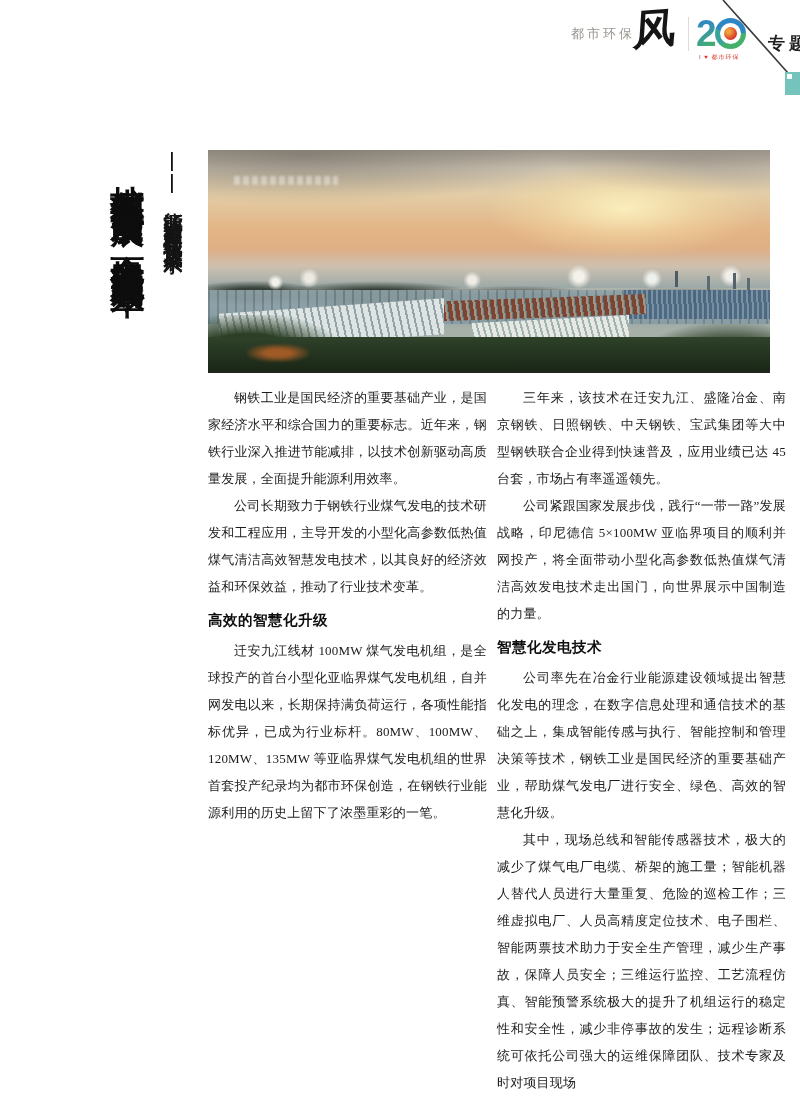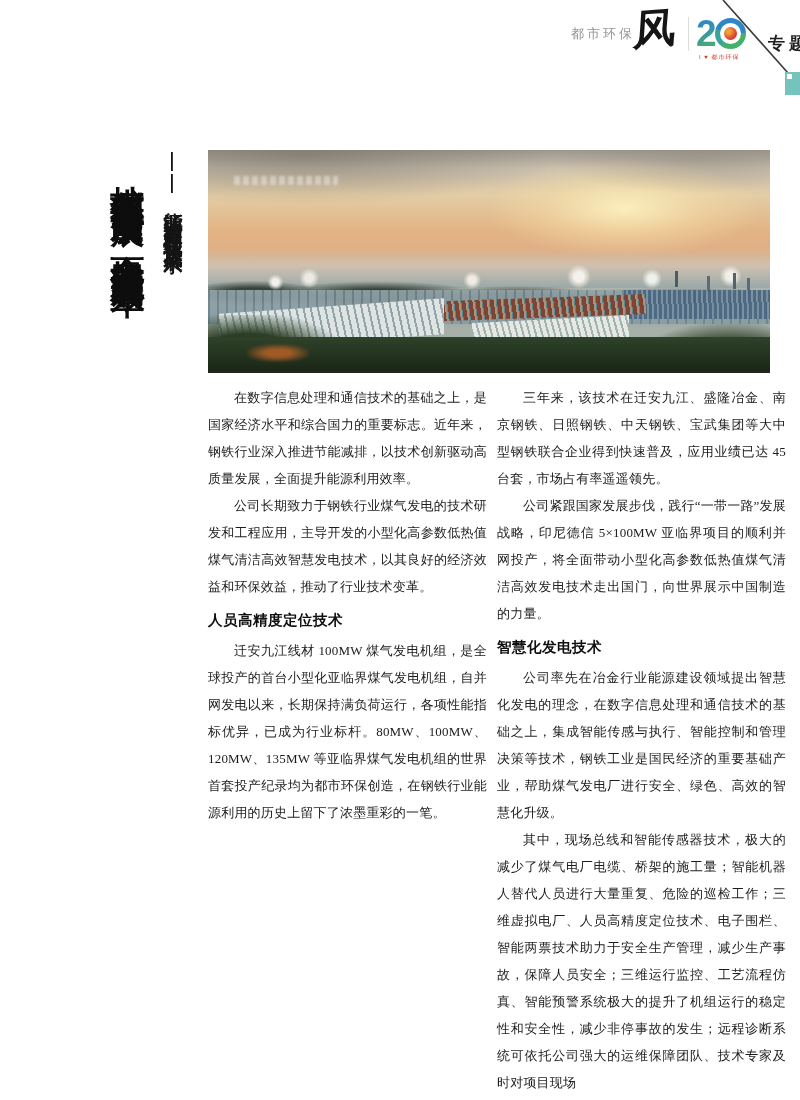--- a/index.html
+++ b/index.html
@@ -171,23 +171,23 @@
     <div class="roof-c"></div>
     <div class="forest-left"></div>
     <div class="forest-right"></div>
     <div class="forest"></div>
     <div class="dirt-road"></div>
     <div class="watermark"></div>
     <div class="photo-edge"></div>
   </div>
 
   <div class="col col-left">
-    <p>在数字信息处理和通信技术的基础之上，是国家经济水平和综合国力的重要标志。近年来，钢铁行业深入推进节能减排，以技术创新驱动高质量发展，全面提升能源利用效率。</p>
+    <p>钢铁工业是国民经济的重要基础产业，是国家经济水平和综合国力的重要标志。近年来，钢铁行业深入推进节能减排，以技术创新驱动高质量发展，全面提升能源利用效率。</p>
     <p>公司长期致力于钢铁行业煤气发电的技术研发和工程应用，主导开发的小型化高参数低热值煤气清洁高效智慧发电技术，以其良好的经济效益和环保效益，推动了行业技术变革。</p>
-    <h3>人员高精度定位技术</h3>
+    <h3>高效的智慧化升级</h3>
     <p>迁安九江线材 100MW 煤气发电机组，是全球投产的首台小型化亚临界煤气发电机组，自并网发电以来，长期保持满负荷运行，各项性能指标优异，已成为行业标杆。80MW、100MW、120MW、135MW 等亚临界煤气发电机组的世界首套投产纪录均为都市环保创造，在钢铁行业能源利用的历史上留下了浓墨重彩的一笔。</p>
   </div>
 
   <div class="col col-right">
     <p>三年来，该技术在迁安九江、盛隆冶金、南京钢铁、日照钢铁、中天钢铁、宝武集团等大中型钢铁联合企业得到快速普及，应用业绩已达 45 台套，市场占有率遥遥领先。</p>
     <p>公司紧跟国家发展步伐，践行“一带一路”发展战略，印尼德信 5×100MW 亚临界项目的顺利并网投产，将全面带动小型化高参数低热值煤气清洁高效发电技术走出国门，向世界展示中国制造的力量。</p>
     <h3>智慧化发电技术</h3>
     <p>公司率先在冶金行业能源建设领域提出智慧化发电的理念，在数字信息处理和通信技术的基础之上，集成智能传感与执行、智能控制和管理决策等技术，钢铁工业是国民经济的重要基础产业，帮助煤气发电厂进行安全、绿色、高效的智慧化升级。</p>
     <p>其中，现场总线和智能传感器技术，极大的减少了煤气电厂电缆、桥架的施工量；智能机器人替代人员进行大量重复、危险的巡检工作；三维虚拟电厂、人员高精度定位技术、电子围栏、智能两票技术助力于安全生产管理，减少生产事故，保障人员安全；三维运行监控、工艺流程仿真、智能预警系统极大的提升了机组运行的稳定性和安全性，减少非停事故的发生；远程诊断系统可依托公司强大的运维保障团队、技术专家及时对项目现场</p>
   </div>

